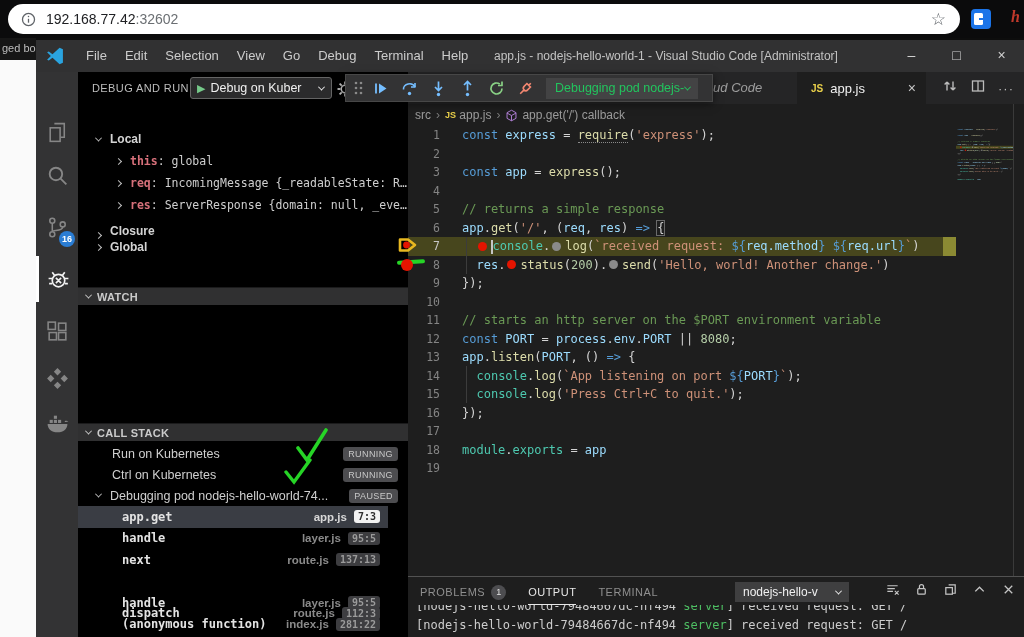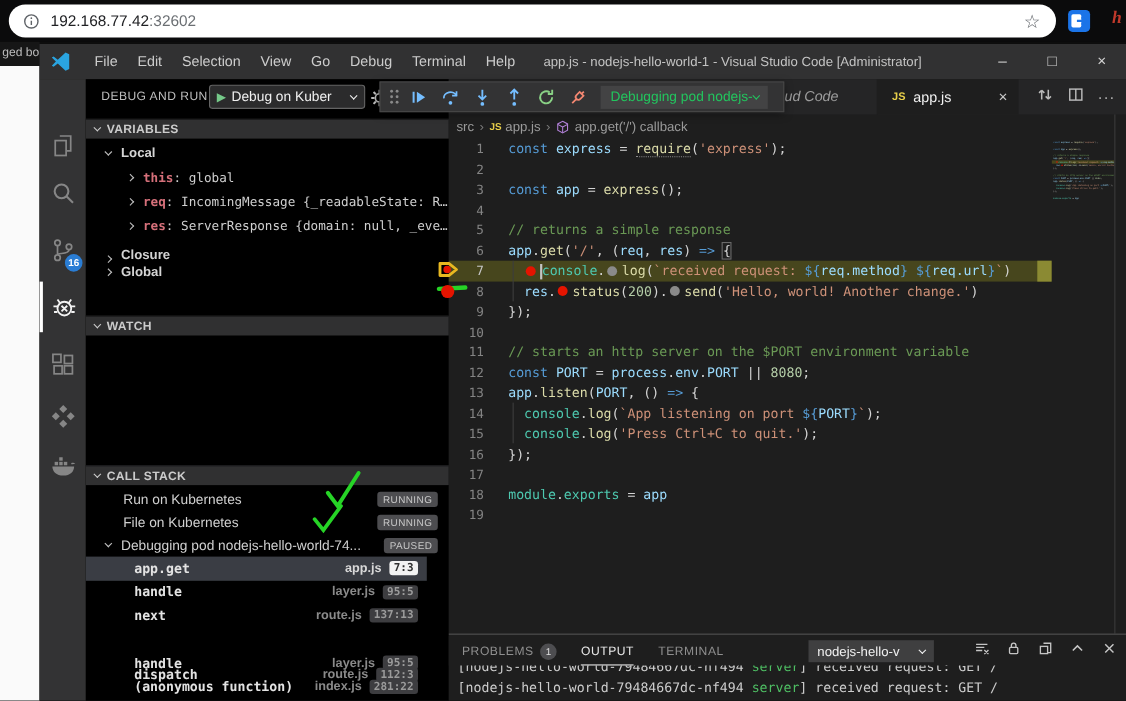--- a/index.html
+++ b/index.html
@@ -269,24 +269,20 @@
                 <line x1="18" y1="12" x2="22" y2="12"></line>
                 <line x1="4.8" y1="4.8" x2="7.6" y2="7.6"></line>
                 <line x1="16.4" y1="16.4" x2="19.2" y2="19.2"></line>
                 <line x1="4.8" y1="19.2" x2="7.6" y2="16.4"></line>
                 <line x1="16.4" y1="7.6" x2="19.2" y2="4.8"></line>
               </g>
             </svg>
         </span>
       </div>
 
-      <div class="sec-h" style="top:36px">
-        <span class="chev down"></span>
-        <span>VARIABLES</span>
-      </div>
       <div id="var-rows">
           <div class="var-row" style="top: 56px;">
             <span class="chev down" style="margin-left: 18px;"></span>
             <span class="var-label" style="margin-left: 9px;">Local</span>
           </div>
           <div class="var-row" style="top: 78px;">
             <span class="chev right" style="margin-left: 38px;"></span>
             <span class="var-name" style="margin-left: 9px;">this</span>
             <span class="var-val">: global</span>
           </div>
@@ -318,21 +314,21 @@
       <div class="sec-h" style="top:351px">
         <span class="chev down"></span>
         <span>CALL STACK</span>
       </div>
       <div id="cs-rows">
           <div class="cs-row" style="top: 371px; gap: 29px;">
             <span class="cs-label">Run on Kubernetes</span>
             <span class="cs-badge">RUNNING</span>
           </div>
           <div class="cs-row" style="top: 392px;">
-            <span class="cs-label">File on Kubernetes</span>
+            <span class="cs-label">Ctrl on Kubernetes</span>
             <span class="cs-badge">RUNNING</span>
           </div>
           <div class="cs-row" style="top: 413px;">
             <span class="chev down"></span>
             <span class="cs-label">Debugging pod nodejs-hello-world-74...</span>
             <span class="cs-badge">PAUSED</span>
           </div>
           <div class="frame-row sel" style="top: 434px;">
             <span class="frame-name">app.get</span>
             <span class="frame-file">app.js</span>

